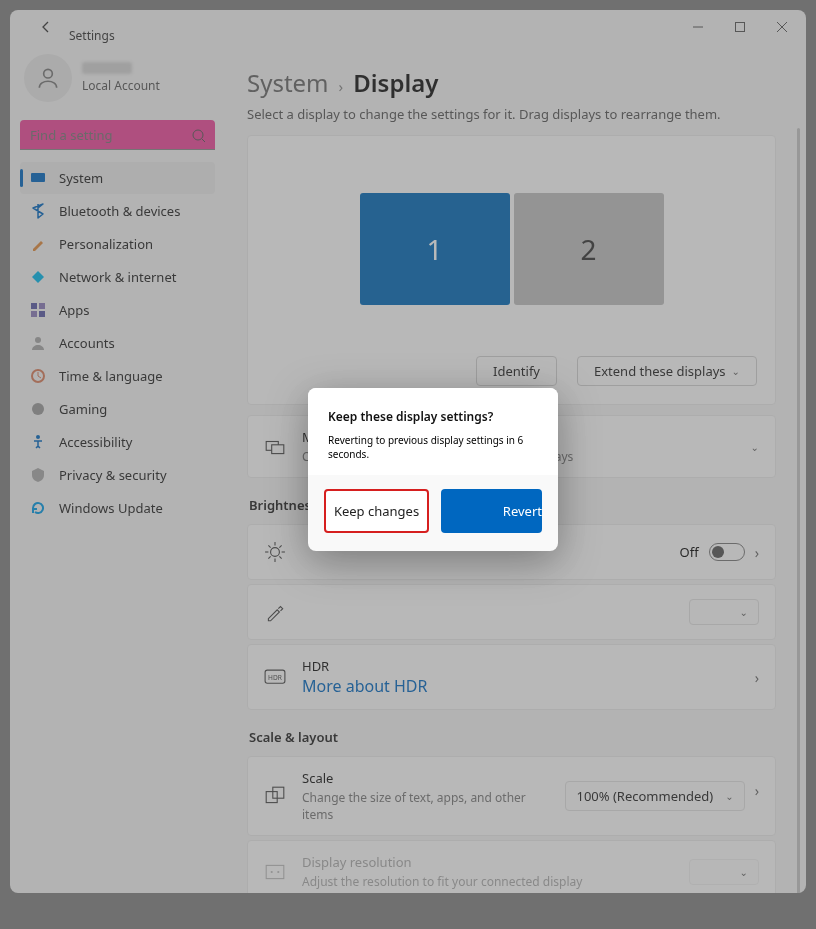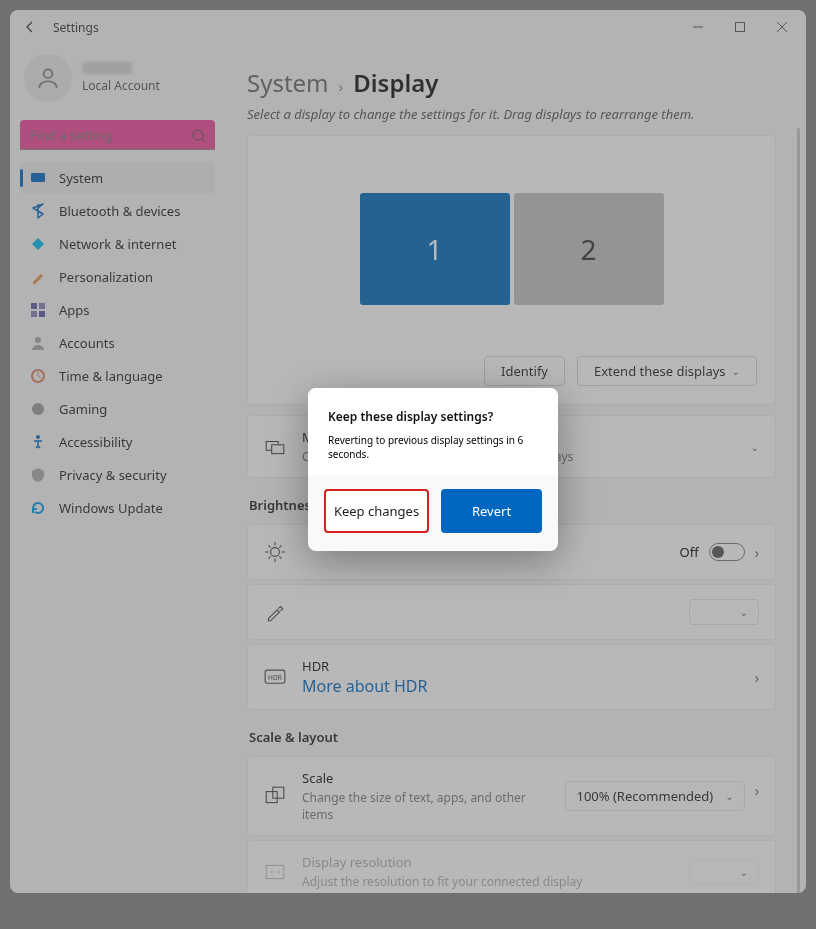--- a/index.html
+++ b/index.html
@@ -8,21 +8,21 @@
 
 .window {
   position: absolute;
   top: 10px; left: 10px; right: 10px; bottom: 36px;
   background: #f3f3f3;
   border-radius: 8px;
   display: flex;
   flex-direction: column;
 }
 
-.titlebar { height: 34px; display: flex; align-items: center; padding: 0 3px; }
+.titlebar { height: 34px; display: flex; align-items: flex-end; padding: 0 3px; margin-left: 16px; }
 .titlebar .back { width: 34px; height: 34px; display:flex; align-items:center; justify-content:center; color:#333; }
 .titlebar .title { font-size: 12px; color:#333; margin-left: 6px; flex: 1; }
 .win-controls { display:flex; }
 .win-controls span { width: 42px; height:34px; display:flex; align-items:center; justify-content:center; color:#555; }
 .win-controls svg { width:10px; height:10px; stroke:#555; stroke-width:1; fill:none; }
 
 .body { flex:1; display:flex; overflow:hidden; }
 
 
 .sidebar { width: 215px; padding: 6px 10px 0 10px; display:flex; flex-direction:column; }
@@ -44,28 +44,28 @@
 
 
 .main { flex:1; padding: 0 30px 0 22px; overflow:auto; position:relative; }
 .scrollbar { position:absolute; right:6px; top:84px; width:3px; height:770px; background:#c5c5c5; border-radius:2px; }
 
 .breadcrumb { display:flex; align-items:baseline; gap:10px; padding:22px 0 6px 0; }
 .breadcrumb .crumb { font-size:24px; color:#666; font-weight:400; }
 .breadcrumb .chev { color:#888; font-size:15px; }
 .breadcrumb .current { font-size:24px; font-weight:600; color:#111; }
 
-.description { font-size:13px; color:#555; margin-bottom:12px;font-style:italic; }
+.description { font-size:13px; color:#555; margin-bottom:12px; }
 
 .card { background:#fcfcfc; border:1px solid #e8e8e8; border-radius:4px; padding:18px; margin-bottom:10px; }
 .display-arrange { height:190px; display:flex; align-items:center; justify-content:center; gap:0; }
 .monitor { display:flex; align-items:center; justify-content:center; font-size:28px; font-weight:400; color:#fff; }
 .monitor.primary { width:150px; height:112px; background:#0168b7; border-radius:3px; }
 .monitor.secondary { width:150px; height:112px; background:#bdbdbd; color:#333; border-radius:3px; margin-left:4px; }
-.card-buttons { display:flex; justify-content:flex-end; gap:12px; margin-top:12px; }
+.card-buttons { display:flex; justify-content:flex-end; gap:20px; margin-top:12px; }
 .btn-outline { border:1px solid #d0d0d0; background:#fcfcfc; border-radius:4px; padding:5px 16px; font-size:13px; color:#222; display:flex; align-items:center; gap:6px; }
 
 .row { background:#fcfcfc; border:1px solid #e8e8e8; border-radius:4px; padding:12px 16px; margin-bottom:4px; display:flex; align-items:center; gap:16px; min-height:56px; }
 .row .ricon { width:22px; display:flex; justify-content:center; color:#444; }
 .row .rtext { flex:1; }
 .row .rtitle { font-size:13px; color:#111; }
 .row .rsub { font-size:12px; color:#777; margin-top:2px; }
 .row .rctrl { display:flex; align-items:flex-start; gap:10px; }
 .row.disabled .rtitle, .row.disabled .rsub { color:#aaa; }
 .row .link { font-size:16px; color:#0067c0; }
@@ -81,21 +81,21 @@
 
 
 .overlay { position:absolute; inset:0; background:rgba(90,90,90,0.42); display:flex; align-items:flex-start; justify-content:center; padding-top:388px; padding-left:0px; }
 .modal { width:250px; background:#f9f9f9; border-radius:8px; box-shadow:0 10px 40px rgba(0,0,0,0.35); overflow:hidden; margin-left:50px; }
 .modal-body { background:#fff; padding:20px 20px 14px 20px; }
 .modal-title { font-size:12px; font-weight:600; color:#111; margin-bottom:8px; }
 .modal-text { font-size:10px; color:#000000; }
 .modal-actions { display:flex; gap:12px; padding:14px 16px 18px 16px; }
 .modal-btn { flex:1; height:44px; border-radius:4px; font-size:13px; display:flex; align-items:center; justify-content:center; }
 .modal-btn.keep { background:#fff; border:2.5px solid #d61f1f; color:#222; }
-.modal-btn.revert { background:#0067c0; color:#fff; border:none; }
+.modal-btn.revert { background:#0067c0; color:#fff; border:none;justify-content:flex-end; }
 
 svg.icon { width:16px; height:16px; }
 </style>
 </head>
 <body>
 
 <div class="window">
   <div class="titlebar">
     <span class="back">
       <svg class="icon" viewBox="0 0 16 16">
@@ -161,32 +161,32 @@
             <span class="nicon">
               <svg viewBox="0 0 16 16">
                 <path d="M8 1v14l5-4-10-6 10-4-5 4" stroke="#0067c0" stroke-width="1.5" fill="none" stroke-linejoin="round"></path>
               </svg>
             </span>
             <span>Bluetooth &amp; devices</span>
           </li>
         <li>
             <span class="nicon">
               <svg viewBox="0 0 16 16">
+                <path d="M3 13 L11 5 L13 7 L5 15 L3 15 Z" fill="#e08a3c"></path>
+              </svg>
+            </span>
+            <span>Personalization</span>
+          </li>
+        <li>
+            <span class="nicon">
+              <svg viewBox="0 0 16 16">
                 <path d="M8 2 L14 8 L8 14 L2 8 Z" fill="#00b7eb"></path>
               </svg>
             </span>
             <span>Network &amp; internet</span>
-          </li>
-        <li>
-            <span class="nicon">
-              <svg viewBox="0 0 16 16">
-                <path d="M3 13 L11 5 L13 7 L5 15 L3 15 Z" fill="#e08a3c"></path>
-              </svg>
-            </span>
-            <span>Personalization</span>
           </li>
         <li>
             <span class="nicon">
               <svg viewBox="0 0 16 16">
                 <rect x="1" y="1" width="6" height="6" fill="#5b5ba5"></rect>
                 <rect x="9" y="1" width="6" height="6" fill="#8a7bb8"></rect>
                 <rect x="1" y="9" width="6" height="6" fill="#8a7bb8"></rect>
                 <rect x="9" y="9" width="6" height="6" fill="#5b5ba5"></rect>
               </svg>
             </span>

